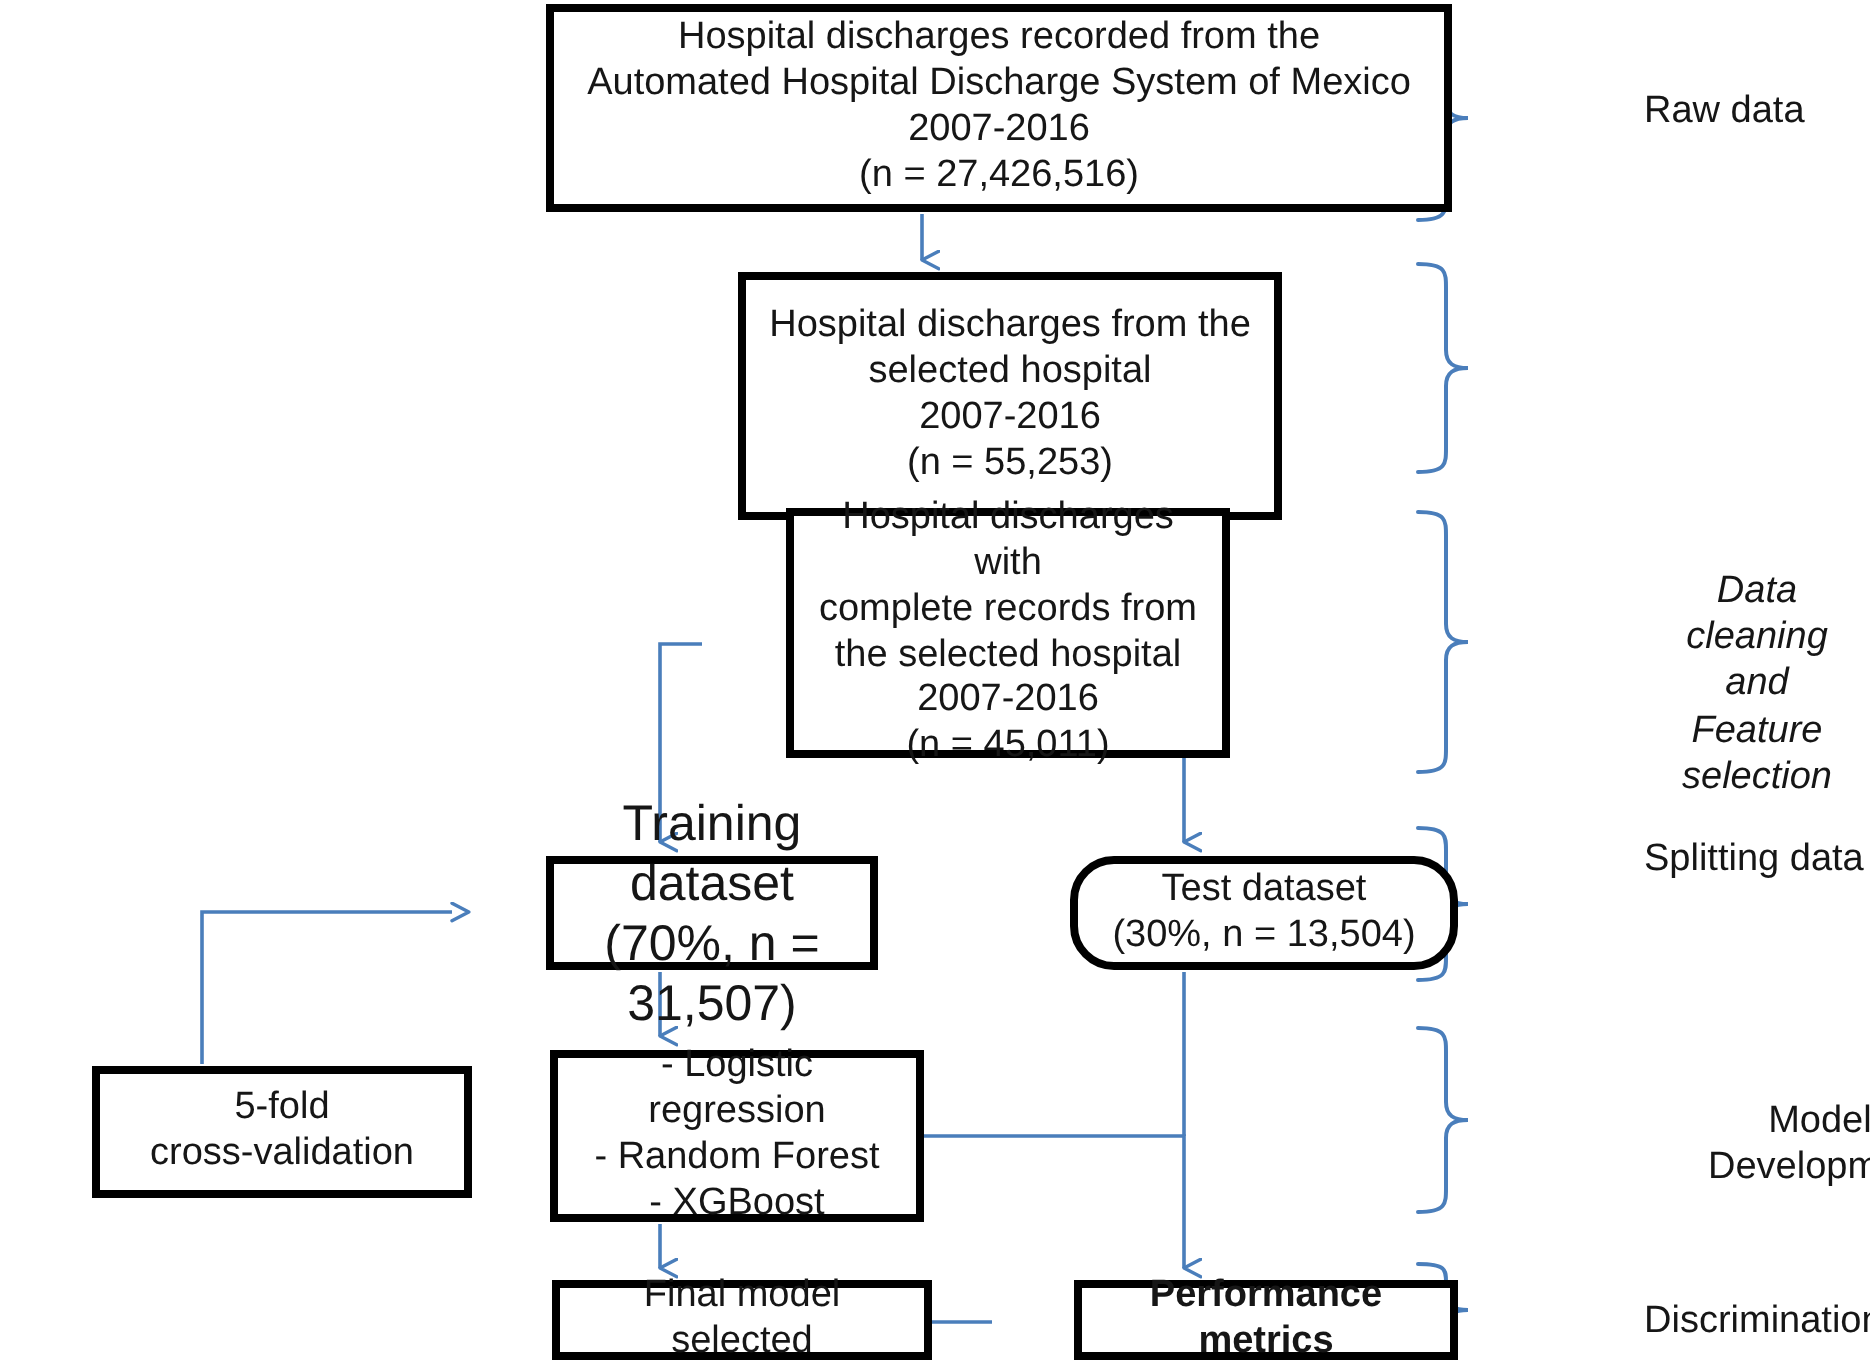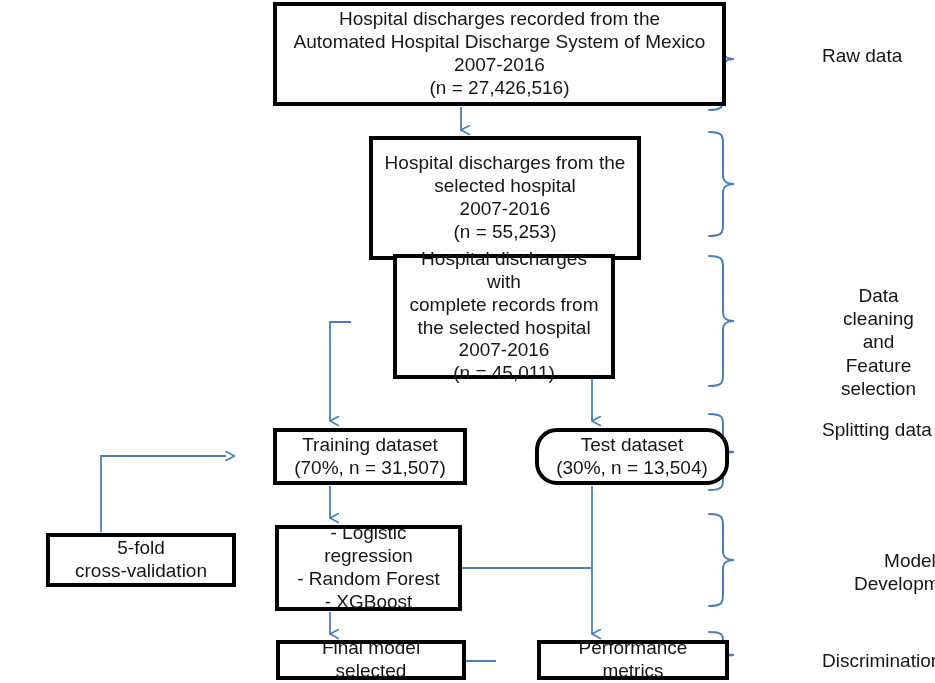--- a/index.html
+++ b/index.html
@@ -132,53 +132,53 @@
   </div>
 
   <div class="node" style="left:353px; top:254px; width:222px; height:125px; font-size:19px;">
     <span class="txt">Hospital discharges with
 complete records from
 the selected hospital
 2007-2016
 (n = 45,011)</span>
   </div>
 
-  <div class="node" style="left:233px; top:428px; width:194px; height:57px; font-size:19px;">
+  <div class="node" style="left:233px; top:428px; width:166px; height:57px; font-size:25px;">
     <span class="txt">Training dataset
 (70%, n = 31,507)</span>
   </div>
 
   <div class="node" style="left:495px; top:428px; width:194px; height:57px; font-size:19px;border-radius:22px;">
     <span class="txt">Test dataset
 (30%, n = 13,504)</span>
   </div>
 
-  <div class="node" style="left:6px; top:533px; width:190px; height:54px; font-size:19px;">
+  <div class="node" style="left:6px; top:533px; width:190px; height:66px; font-size:19px;">
     <span class="txt">5-fold
 cross-validation</span>
   </div>
 
   <div class="node" style="left:236px; top:640px; width:190px; height:40px; font-size:19px;">
     <span class="txt">Final model selected</span>
   </div>
 
   <div class="node" style="left:235px; top:525px; width:187px; height:86px; font-size:19px;">
     <span class="txt">- Logistic regression
 - Random Forest
 - XGBoost</span>
   </div>
 
-  <div class="node" style="left:497px; top:640px; width:192px; height:40px; font-size:19px;">
+  <div class="node" style="left:497px; top:640px; width:192px; height:40px; font-size:19px;font-weight:bold;">
     <span class="txt">Performance metrics</span>
   </div>
 
   <div class="stage-label" style="left:822px; top:44px;"><span>Raw data</span></div>
 
 
-  <div class="stage-label" style="left:822px; top:284px; text-align:center;"><span style="white-space:pre-line;">Data cleaning
+  <div class="stage-label" style="left:822px; top:284px; text-align:center;font-style:italic;"><span style="white-space:pre-line;">Data cleaning
 and
 Feature selection</span></div>
 
   <div class="stage-label" style="left:822px; top:418px;"><span>Splitting data</span></div>
 
   <div class="stage-label" style="left:854px; top:549px; text-align:center;"><span style="white-space:pre-line;">Model
 Development</span></div>
 
   <div class="stage-label" style="left:822px; top:649px;"><span>Discrimination</span></div>
 

